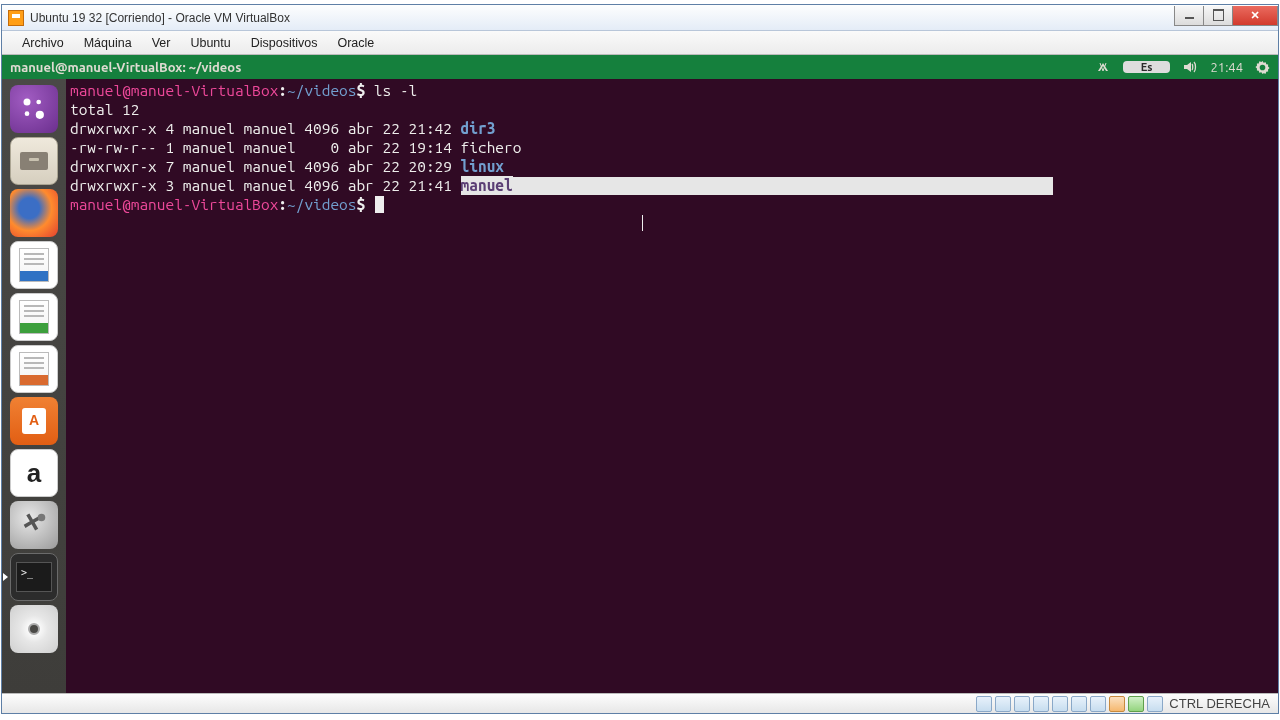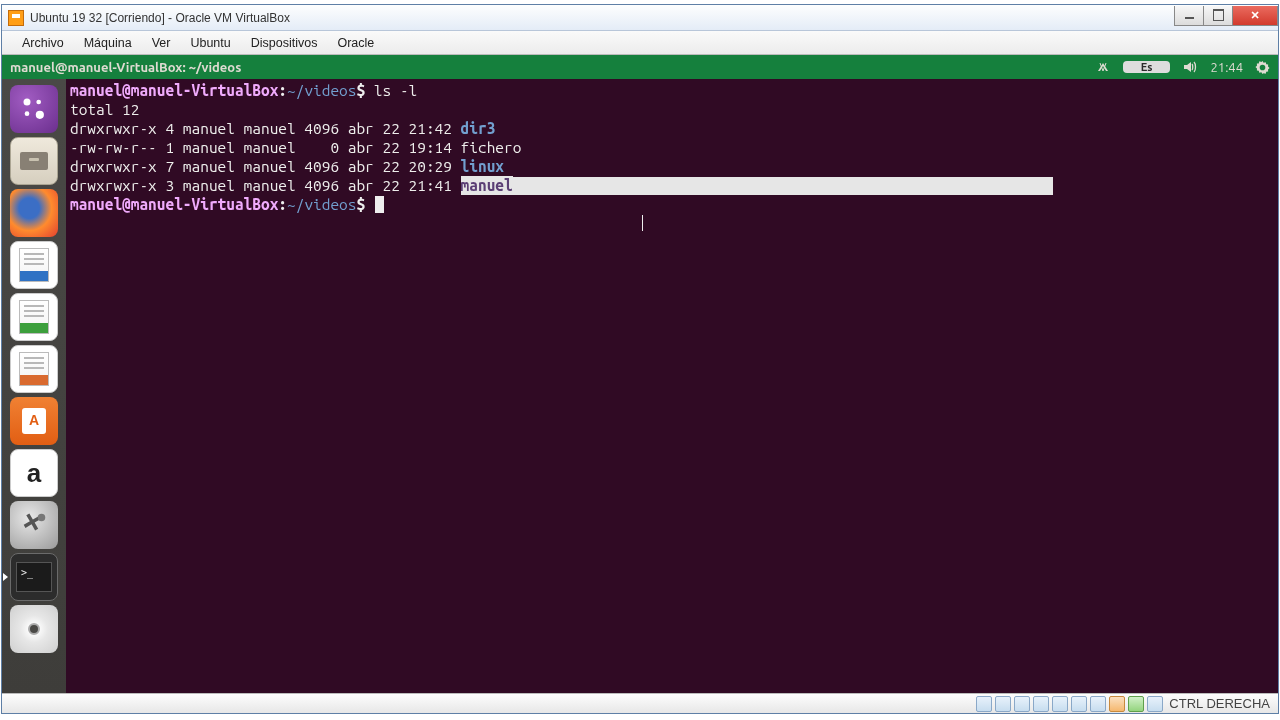--- a/index.html
+++ b/index.html
@@ -59,21 +59,21 @@
   .li-amazon span{ font-size:26px; font-weight:bold; color:#222;}
   .li-settings { background: radial-gradient(circle at 40% 35%, #e8e8e8, #9a9a9a);}
   .li-settings svg{width:30px;height:30px;}
   .li-terminal { background:#2c2c2c; border:1px solid #6b6b6b;}
   .li-terminal .scr{width:36px;height:30px;background:#1b1b1b;border:1px solid #555;display:flex;align-items:flex-start;padding:4px;}
   .li-terminal .scr span{color:#eee;font-size:10px;font-family:monospace;}
   .li-disc { background: radial-gradient(circle, #fff 10%, #e7e7e7 40%, #cfcfcf);}
   .li-disc .hole{width:12px;height:12px;border-radius:50%;background:#4a4946;border:2px solid #aaa;}
   
   .terminal { flex:1; background:#300a24; font-family: "Ubuntu Mono","DejaVu Sans Mono",monospace; font-size:15.5px; line-height:19px; color:#eeeeec; padding:2px 4px; white-space: pre; position:relative;}
-  .prompt-user { color:#f0abfc; font-weight:bold;}
+  .prompt-user { color:#ec4899; font-weight:normal;}
   .prompt-path { color:#729fcf; font-weight:normal;}
   .prompt-dollar { color:#eee; font-weight:bold;}
   .dir-name { color:#729fcf; font-weight:bold;}
   .sel { background:#e6e6e6; color:#5b3f75; display:inline-block;}
   .sel .dir-name{ color:#5b3f75;}
   .sel-rest{ background:#e6e6e6; display:inline-block; height:18px; vertical-align:bottom;}
   .cursor { display:inline-block; width:9px; height:17px; background:#eee; vertical-align:text-bottom; margin-left:1px;}
   .ibeam { position:absolute; width:1px; height:16px; background:#eee;}
   
   .vb-statusbar { height: 20px; background: linear-gradient(#fdfdfd,#e7e7e7); border-top:1px solid #bbb; display:flex; align-items:center; justify-content:flex-end; padding-right:8px; gap:2px; font-size:13px; color:#444;}

